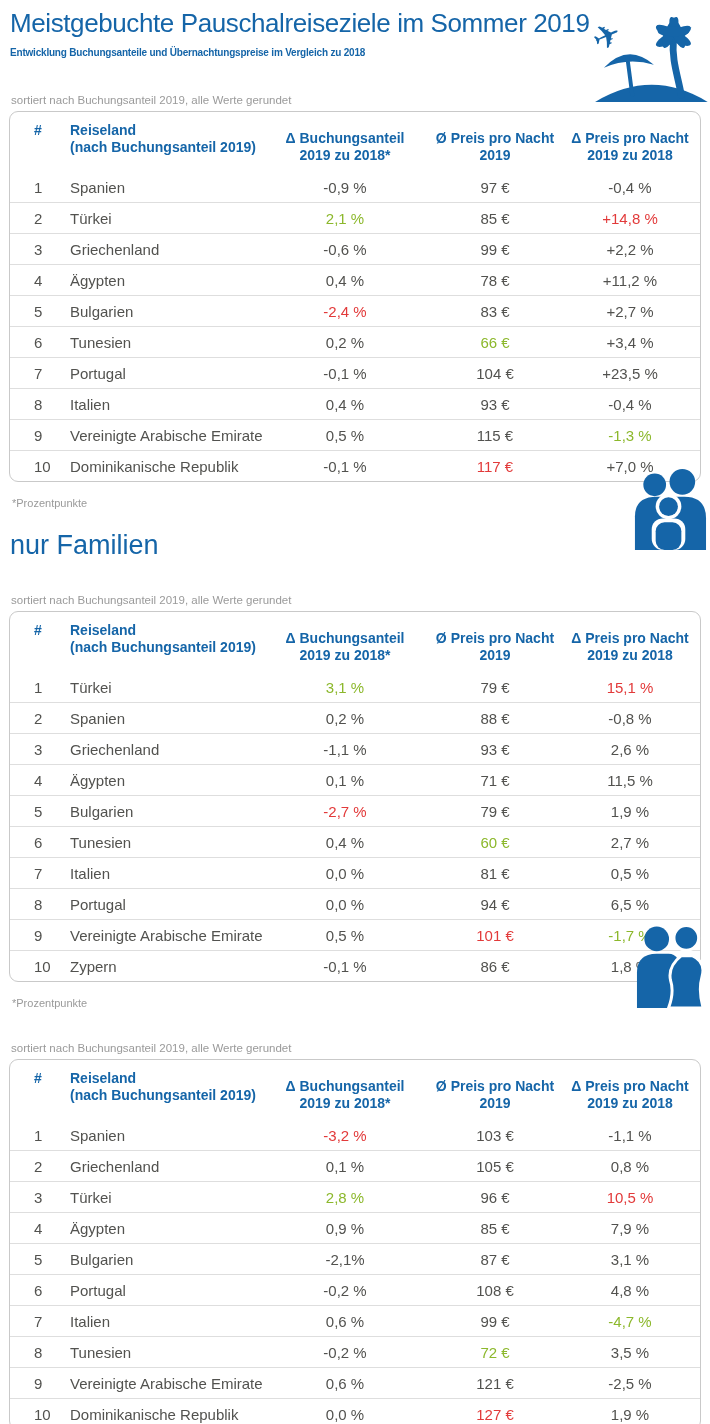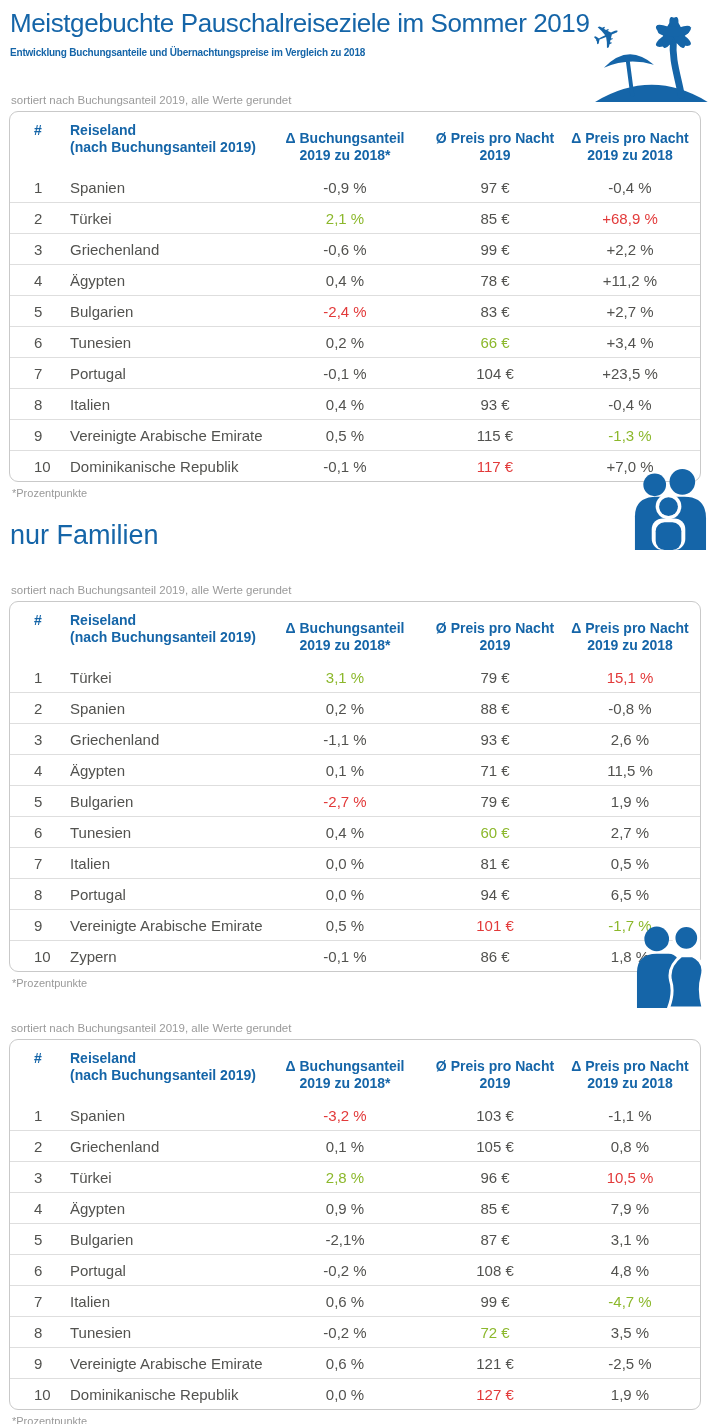--- a/index.html
+++ b/index.html
@@ -24,21 +24,21 @@
   .h-line{display:block;}
   .h-center{text-align:center;margin-top:8px;}
   .trow{display:grid;grid-template-columns:50px 200px 170px 130px 1fr;height:30px;
         align-items:center;font-size:15px;color:var(--text,#52524f);}
   .trow + .trow{border-top:1px solid var(--sep,#dedede);}
   .c-rank{padding-left:24px;}
   .c-country{padding-left:10px;white-space:nowrap;}
   .c-num{text-align:center;}
   [data-state="green"]{color:var(--green,#8cb82c);}
   [data-state="red"]{color:var(--red,#e23a3a);}
-  .footnote{font-size:11px;line-height:13px;color:var(--muted,#9a9a9a);margin:5px 0 0 3px;}
+  .footnote{font-size:11px;line-height:13px;color:var(--muted,#9a9a9a);margin:15px 0 0 3px;}
   .icon-abs{position:absolute;right:2px;}
   .icon-travel{top:2px;width:123px;height:93px;}
   .icon-family{top:462px;width:77px;height:81px;}
   .icon-couple{top:918px;width:73px;height:83px;}
   .footer{margin:9px -9px 0;padding:12px 11px 0 9px;border-top:1px solid #e6e6e6;
           display:flex;justify-content:space-between;align-items:flex-start;
           height:47px;box-sizing:border-box;}
 </style>
 </head>
 <body>
@@ -91,21 +91,21 @@
     <div class="c-country">Spanien</div>
     <div class="c-num">-0,9 %</div>
     <div class="c-num">97 €</div>
     <div class="c-num">-0,4 %</div>
   </div>
         <div class="trow">
     <div class="c-rank">2</div>
     <div class="c-country">Türkei</div>
     <div class="c-num" data-state="green">2,1 %</div>
     <div class="c-num">85 €</div>
-    <div class="c-num" data-state="red">+68,9 %</div>
+    <div class="c-num" data-state="red">+14,8 %</div>
   </div>
         <div class="trow">
     <div class="c-rank">3</div>
     <div class="c-country">Griechenland</div>
     <div class="c-num">-0,6 %</div>
     <div class="c-num">99 €</div>
     <div class="c-num">+2,2 %</div>
   </div>
         <div class="trow">
     <div class="c-rank">4</div>

